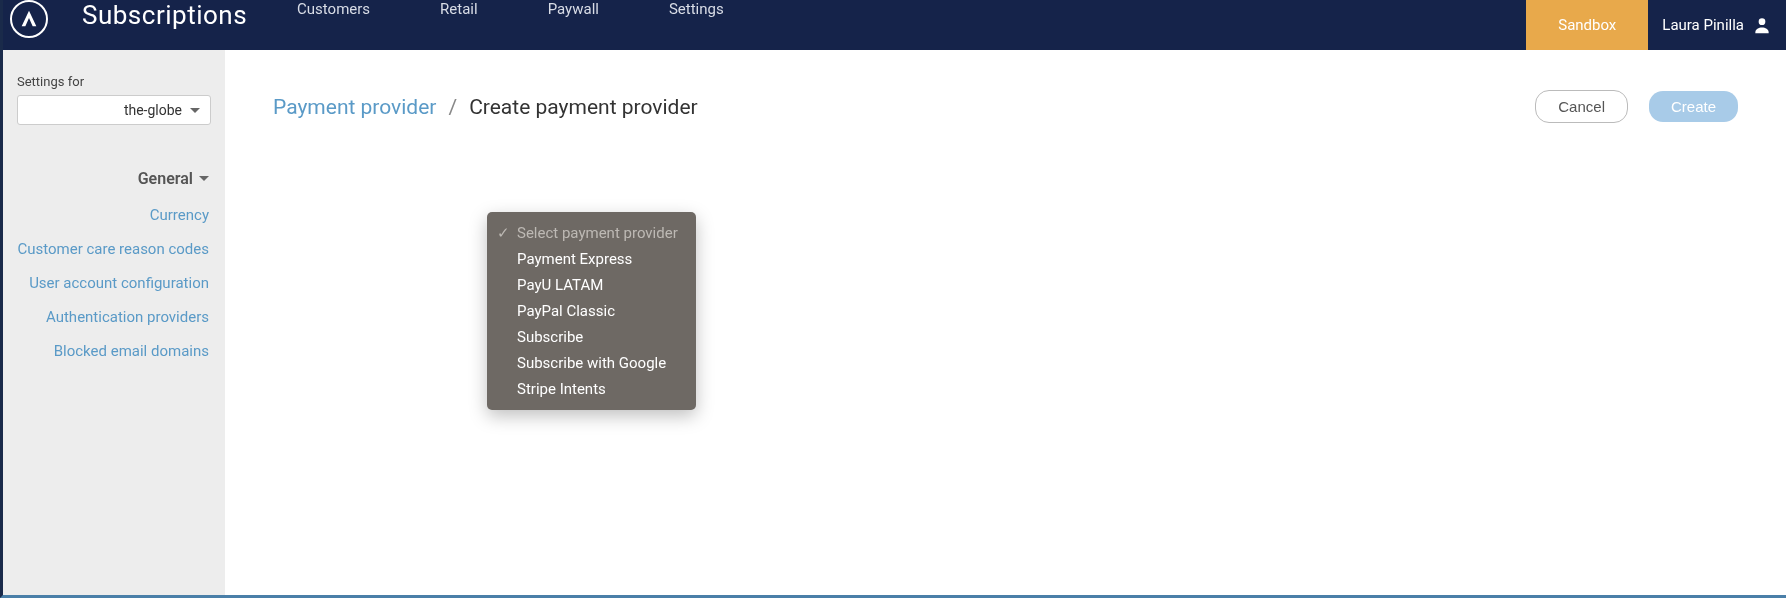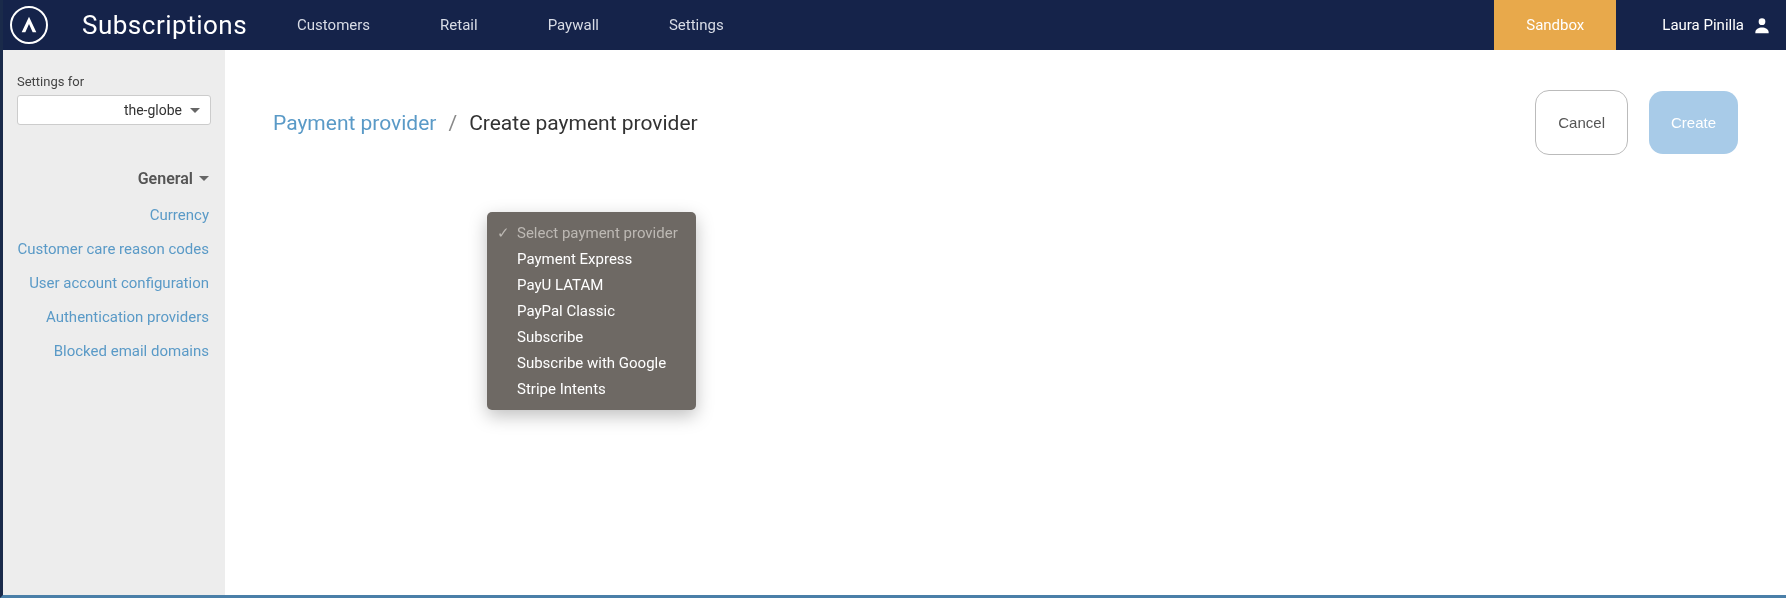--- a/index.html
+++ b/index.html
@@ -10,21 +10,20 @@
       height: 598px;
       overflow: hidden;
       position: relative;
       border-left: 3px solid #1a2a4a;
       border-bottom: 3px solid #4a7fa8;
     }
     .topbar {
       background: #15234a;
       height: 50px;
       display: flex;
-      align-items: center;
       color: #fff;
     }
     .logo-circle {
       width: 38px;
       height: 38px;
       border: 2px solid #fff;
       border-radius: 50%;
       margin-left: 7px;
       display: flex;
       align-items: center;
@@ -58,21 +57,20 @@
       align-items: center;
       font-size: 15px;
     }
     .user-area {
       display: flex;
       align-items: center;
       gap: 8px;
       padding: 0 14px;
       font-size: 15px;
       color: #fff;
-      margin-left: 32px;
     }
     .user-icon { width: 20px; height: 20px; fill: #fff; }
 
     .content {
       display: flex;
       height: calc(100% - 50px);
     }
 
     .sidebar {
       width: 222px;
@@ -150,21 +148,21 @@
       display: flex;
       align-items: center;
       gap: 12px;
       font-size: 21px;
     }
     .bc-link { color: #5a9ac7; cursor: pointer; }
     .bc-sep { color: #888; }
     .bc-current { color: #333; }
     .breadcrumb-spacer { flex: 1; }
     .btn {
-      padding: 23px 22px;
+      padding: 7px 22px;
       border-radius: 14px;
       font-size: 15px;
       cursor: pointer;
       border: 1px solid transparent;
     }
     .btn-cancel {
       background: #fff;
       border: 1px solid #bbb;
       color: #555;
       margin-right: 10px;

